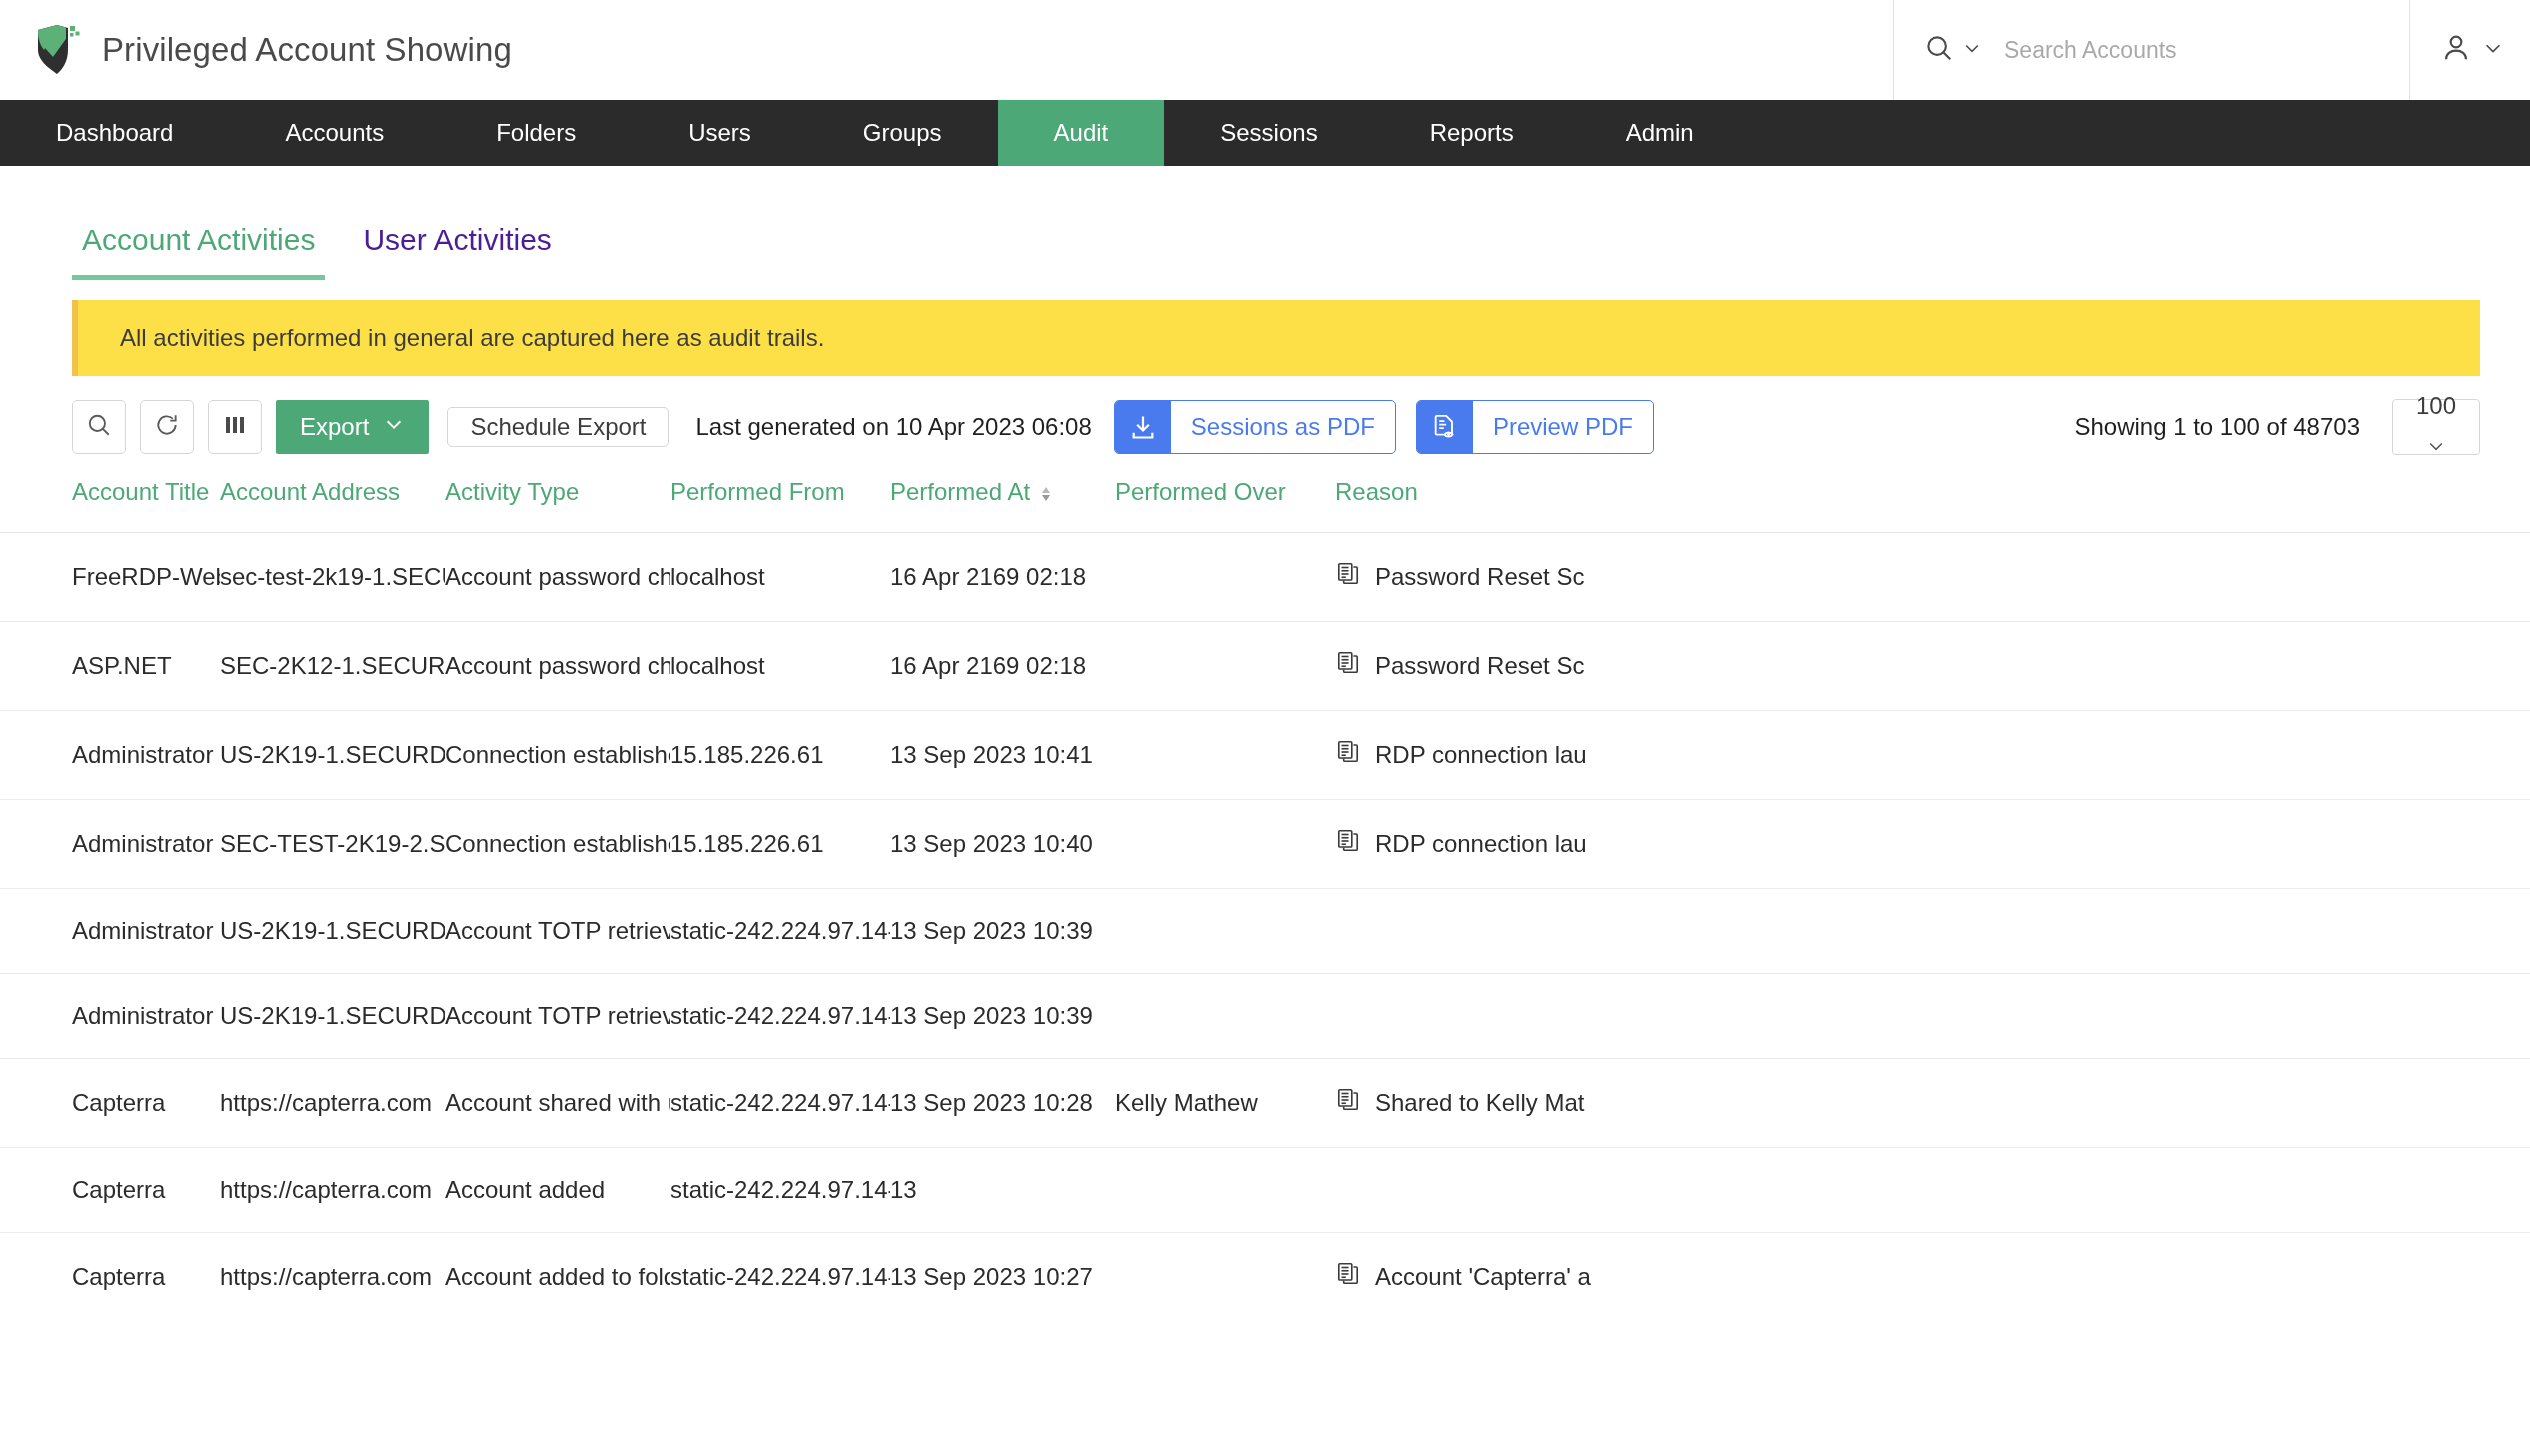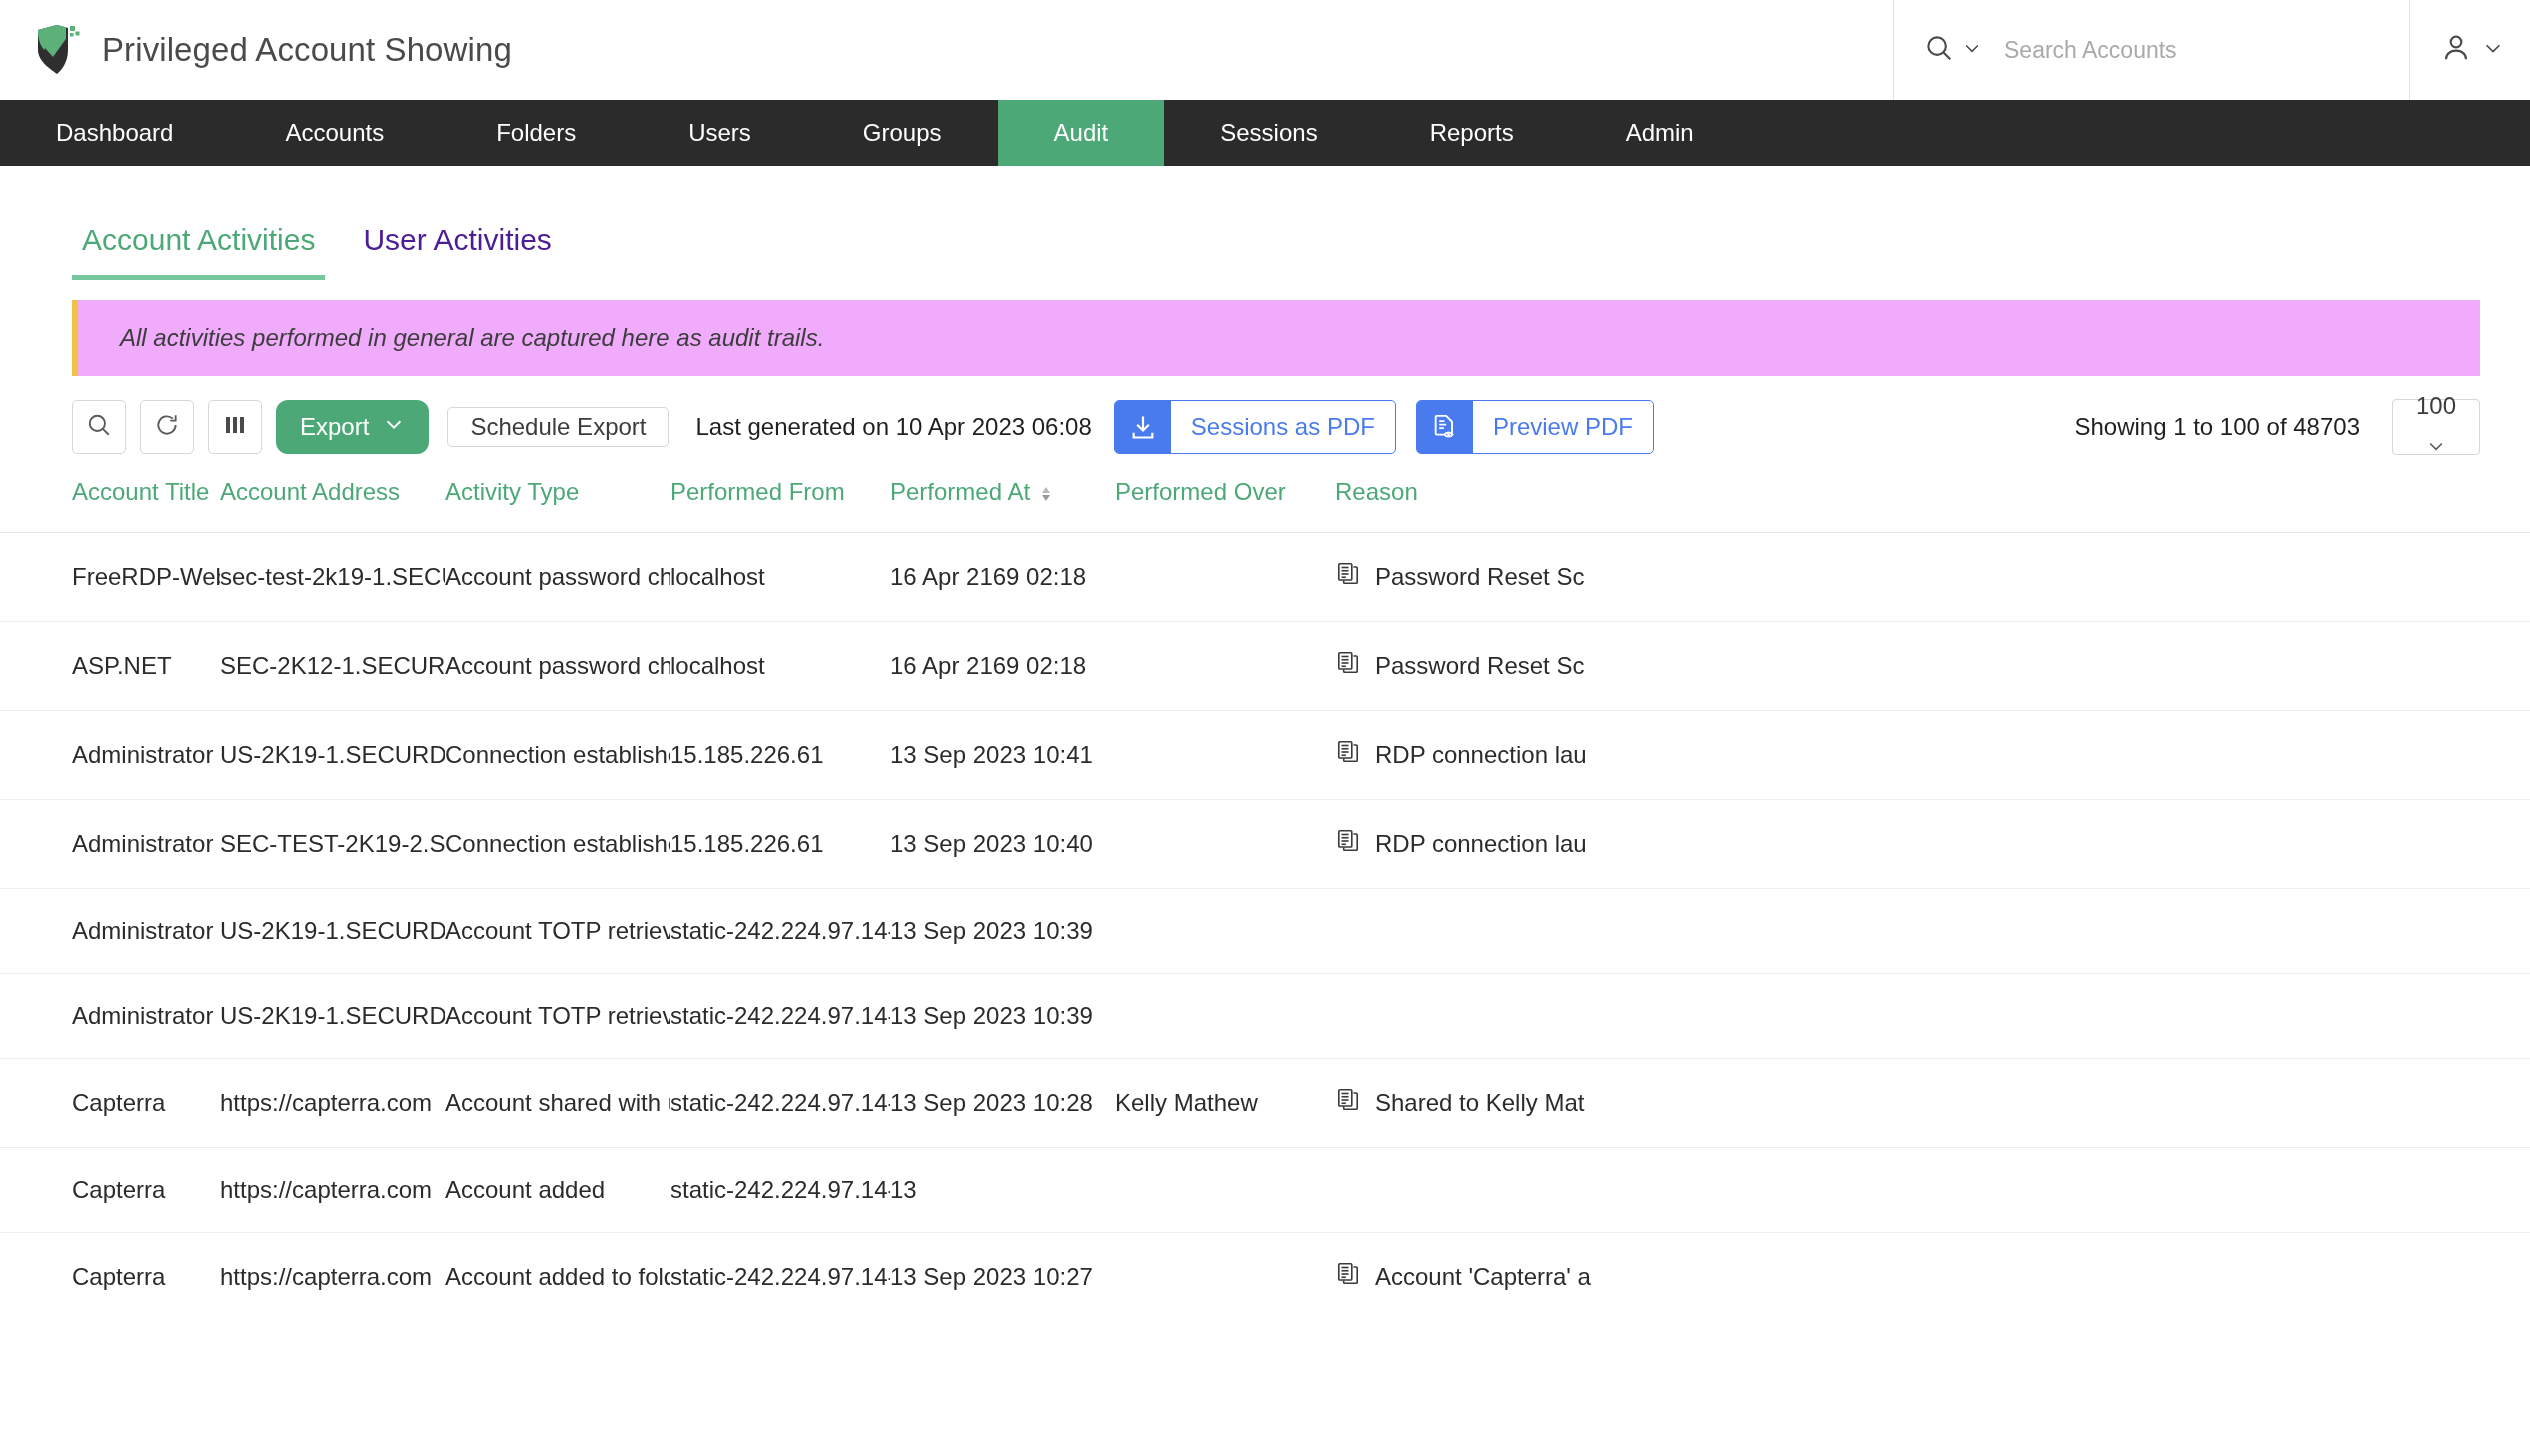--- a/index.html
+++ b/index.html
@@ -98,27 +98,26 @@
     margin-right: 28px;
     cursor: pointer;
     border-bottom: 5px solid transparent;
     white-space: nowrap;
   }
   .tab.active { color: #4ca877; border-bottom-color: #76c79d; }
 
   
   .banner {
     margin: 20px 50px 0 72px;
-    background: #f0abfc;
+    background: #fde047;
     border-left: 6px solid #f2c14a;
     height: 76px;
     display: flex;
     align-items: center;
     padding-left: 42px;
-    font-style: italic;
   }
   .banner-text { font-size: 24px; color: #3c3c3c; }
 
   
   .toolbar {
     display: flex;
     align-items: center;
     padding: 26px 50px 0 72px;
     height: 76px;
   }
@@ -127,21 +126,21 @@
     border: 1px solid #d6d6d6;
     border-radius: 5px;
     background: #fff;
     display: flex; align-items: center; justify-content: center;
     margin-right: 14px;
     cursor: pointer;
   }
   .export-btn {
     height: 54px;
     background: #4ca877;
-    border: 0; border-radius: 12px;
+    border: 0; border-radius: 2px;
     color: #fff;
     font-size: 24px;
     font-family: "Liberation Sans", sans-serif;
     display: flex; align-items: center; gap: 14px;
     padding: 0 24px;
     margin-right: 18px;
     cursor: pointer;
   }
   .ghost-btn {
     height: 40px;

